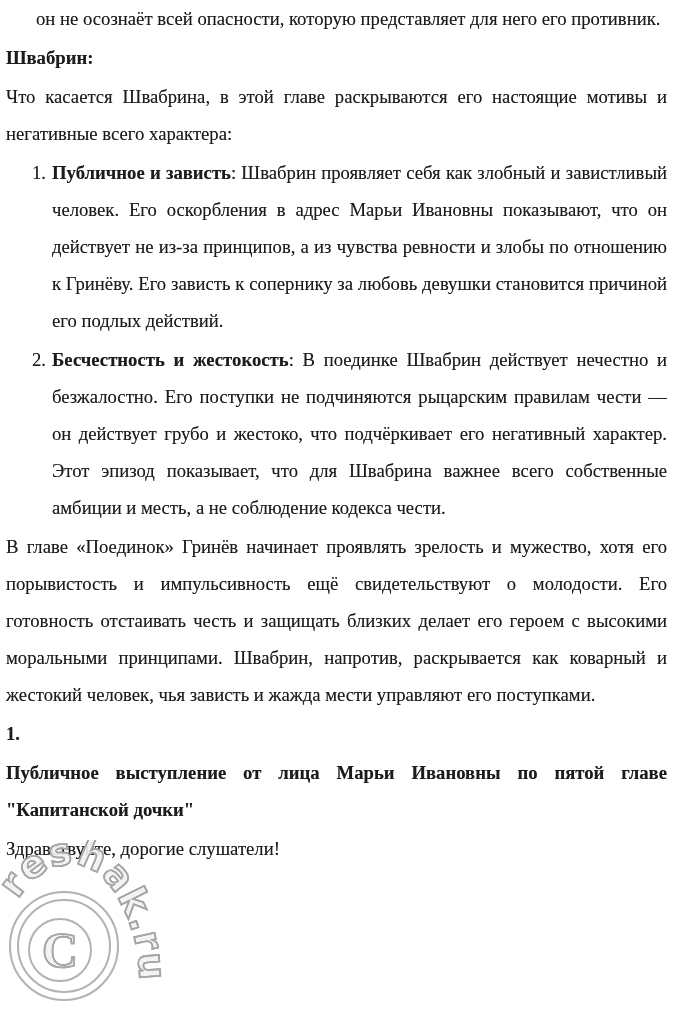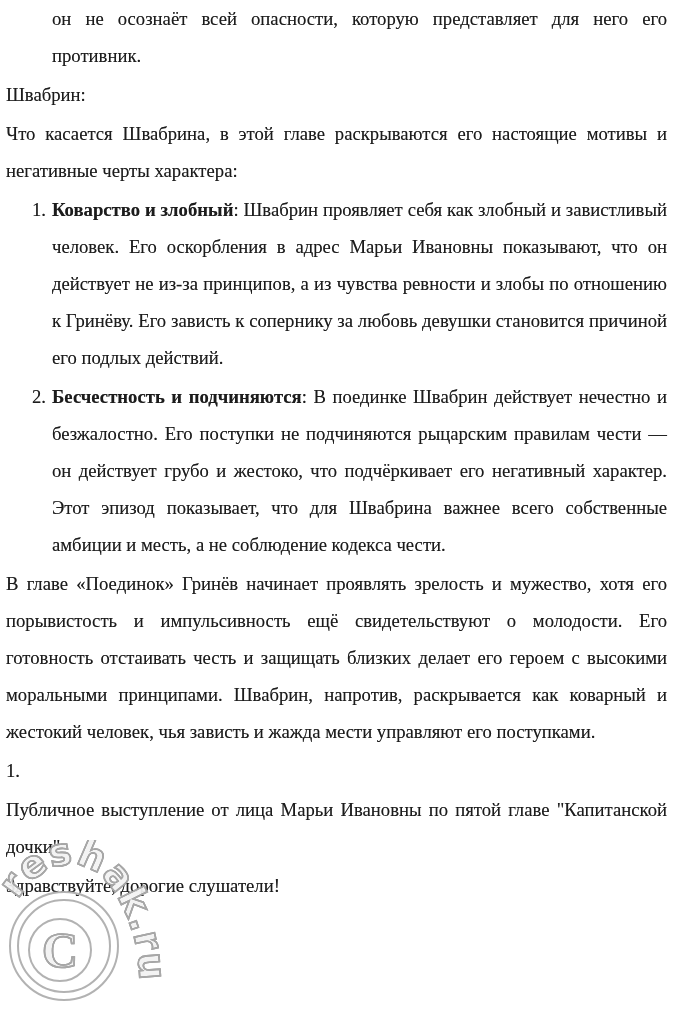--- a/index.html
+++ b/index.html
@@ -13,22 +13,22 @@
     box-sizing: border-box;
     padding: 0 8px 0 6px;
     font-family: "Liberation Serif", "DejaVu Serif", serif;
     font-size: 18.7px;
     line-height: 37px;
     color: #1c1c1c;
     text-align: justify;
     text-shadow: 0 0 0.5px rgba(0,0,0,0.45);
   }
   .par { margin: 0 0 2px 0; }
-  .bold { font-weight: normal; }
-  .indent { margin-left: 46px; }
+  .bold { font-weight: bold; }
+  .indent { margin-left: 30px; }
   .list-item {
     position: relative;
     padding-left: 46px;
     margin: 0 0 2px 0;
   }
   .list-item .num {
     position: absolute;
     left: 26px;
     top: 0;
   }
@@ -63,28 +63,28 @@
 </style>
 </head>
 <body>
 
 <div class="page">
 
   <div class="par indent">он не осознаёт всей опасности, которую представляет для него его противник.</div>
 
   <div class="par bold">Швабрин:</div>
 
-  <div class="par">Что касается Швабрина, в этой главе раскрываются его настоящие мотивы и негативные черты характера:</div>
+  <div class="par">Что касается Швабрина, в этой главе раскрываются его настоящие мотивы и негативные всего характера:</div>
 
   <div>
     <div class="list-item">
-      <span class="num">1.</span><b>Коварство и злобный</b><span>: Швабрин проявляет себя как злобный и завистливый человек. Его оскорбления в адрес Марьи Ивановны показывают, что он действует не из-за принципов, а из чувства ревности и злобы по отношению к Гринёву. Его зависть к сопернику за любовь девушки становится причиной его подлых действий.</span>
+      <span class="num">1.</span><b>Публичное и зависть</b><span>: Швабрин проявляет себя как злобный и завистливый человек. Его оскорбления в адрес Марьи Ивановны показывают, что он действует не из-за принципов, а из чувства ревности и злобы по отношению к Гринёву. Его зависть к сопернику за любовь девушки становится причиной его подлых действий.</span>
     </div>
     <div class="list-item">
-      <span class="num">2.</span><b>Бесчестность и подчиняются</b><span>: В поединке Швабрин действует нечестно и безжалостно. Его поступки не подчиняются рыцарским правилам чести — он действует грубо и жестоко, что подчёркивает его негативный характер. Этот эпизод показывает, что для Швабрина важнее всего собственные амбиции и месть, а не соблюдение кодекса чести.</span>
+      <span class="num">2.</span><b>Бесчестность и жестокость</b><span>: В поединке Швабрин действует нечестно и безжалостно. Его поступки не подчиняются рыцарским правилам чести — он действует грубо и жестоко, что подчёркивает его негативный характер. Этот эпизод показывает, что для Швабрина важнее всего собственные амбиции и месть, а не соблюдение кодекса чести.</span>
     </div>
   </div>
 
 
   <div class="par">В главе «Поединок» Гринёв начинает проявлять зрелость и мужество, хотя его порывистость и импульсивность ещё свидетельствуют о молодости. Его готовность отстаивать честь и защищать близких делает его героем с высокими моральными принципами. Швабрин, напротив, раскрывается как коварный и жестокий человек, чья зависть и жажда мести управляют его поступками.</div>
 
 
   <div class="par bold">1.</div>
 
   <div class="par bold">Публичное выступление от лица Марьи Ивановны по пятой главе "Капитанской дочки"</div>

